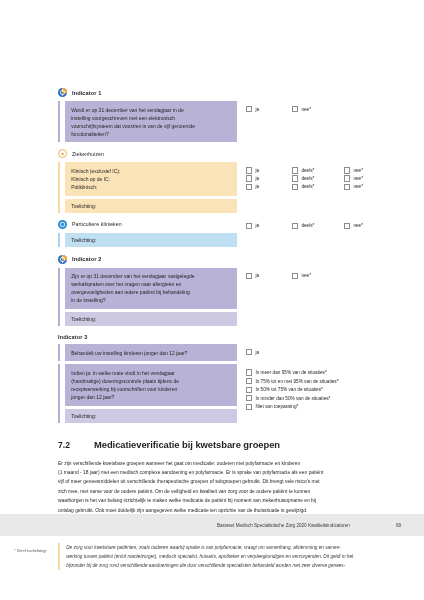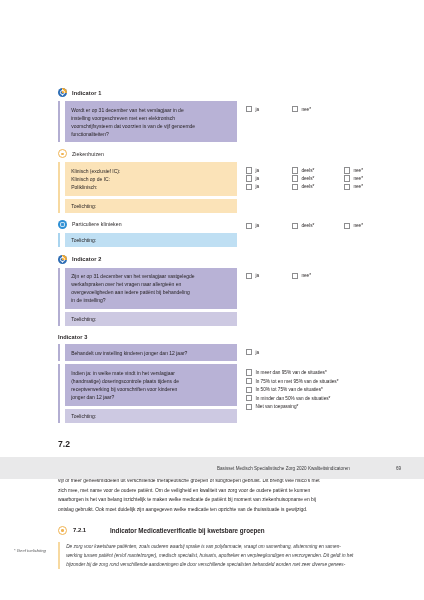--- a/index.html
+++ b/index.html
@@ -3,21 +3,21 @@
 <meta charset="utf-8">
 <style>
   * { box-sizing: border-box; margin: 0; padding: 0; }
   html, body {
     width: 424px; height: 600px;
     background: #ffffff;
     font-family: "Liberation Sans", sans-serif;
     color: #231f20;
     overflow: hidden;
   }
-  .page { position: relative; width: 424px; height: 479px; background:#fff; }
+  .page { position: relative; width: 424px; height: 536px; background:#fff; }
 
   
   .margin-note {
     position: absolute; left: 14px; top: 548px;
     width: 44px; font-size: 4.2px; line-height: 1.55;
     font-style: italic; color: #58595b;
   }
   .margin-note .star { font-style: normal; }
 
   
@@ -354,20 +354,21 @@
           <label class="opt">
               <span class="cb"></span>
               <span class="t">Niet van toepassing*</span>
             </label>
         </div>
       </div>
     </div>
 
     <div class="h2">
       <span class="num">7.2</span>
+      <span class="txt">Medicatieverificatie bij kwetsbare groepen</span>
     </div>
 
     <div class="para">
       <span class="l">Er zijn verschillende kwetsbare groepen wanneer het gaat om medicatie: ouderen met polyfarmacie en kinderen</span>
       <span class="l">(1 maand - 18 jaar) met een medisch complexe aandoening en polyfarmacie. Er is sprake van polyfarmacie als een patiënt</span>
       <span class="l">vijf of meer geneesmiddelen uit verschillende therapeutische groepen of subgroepen gebruikt. Dit brengt vele risico’s met</span>
       <span class="l">zich mee, met name voor de oudere patiënt. Om de veiligheid en kwaliteit van zorg voor de oudere patiënt te kunnen</span>
       <span class="l">waarborgen is het van belang inzichtelijk te maken welke medicatie de patiënt bij moment van ziekenhuisopname en bij</span>
       <span class="l">ontslag gebruikt. Ook moet duidelijk zijn aangegeven welke medicatie ten opzichte van de thuissituatie is gewijzigd.</span>
     </div>

